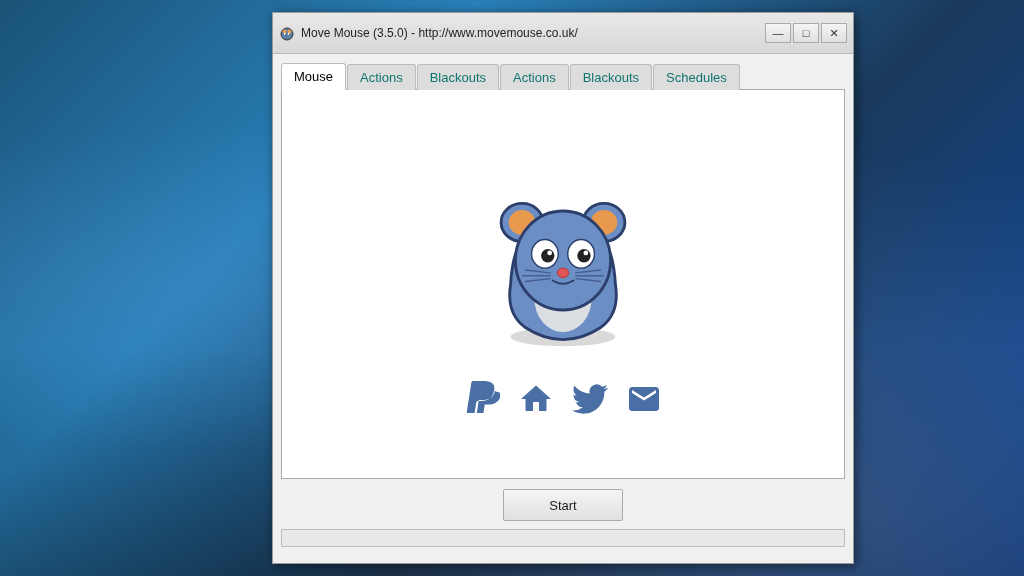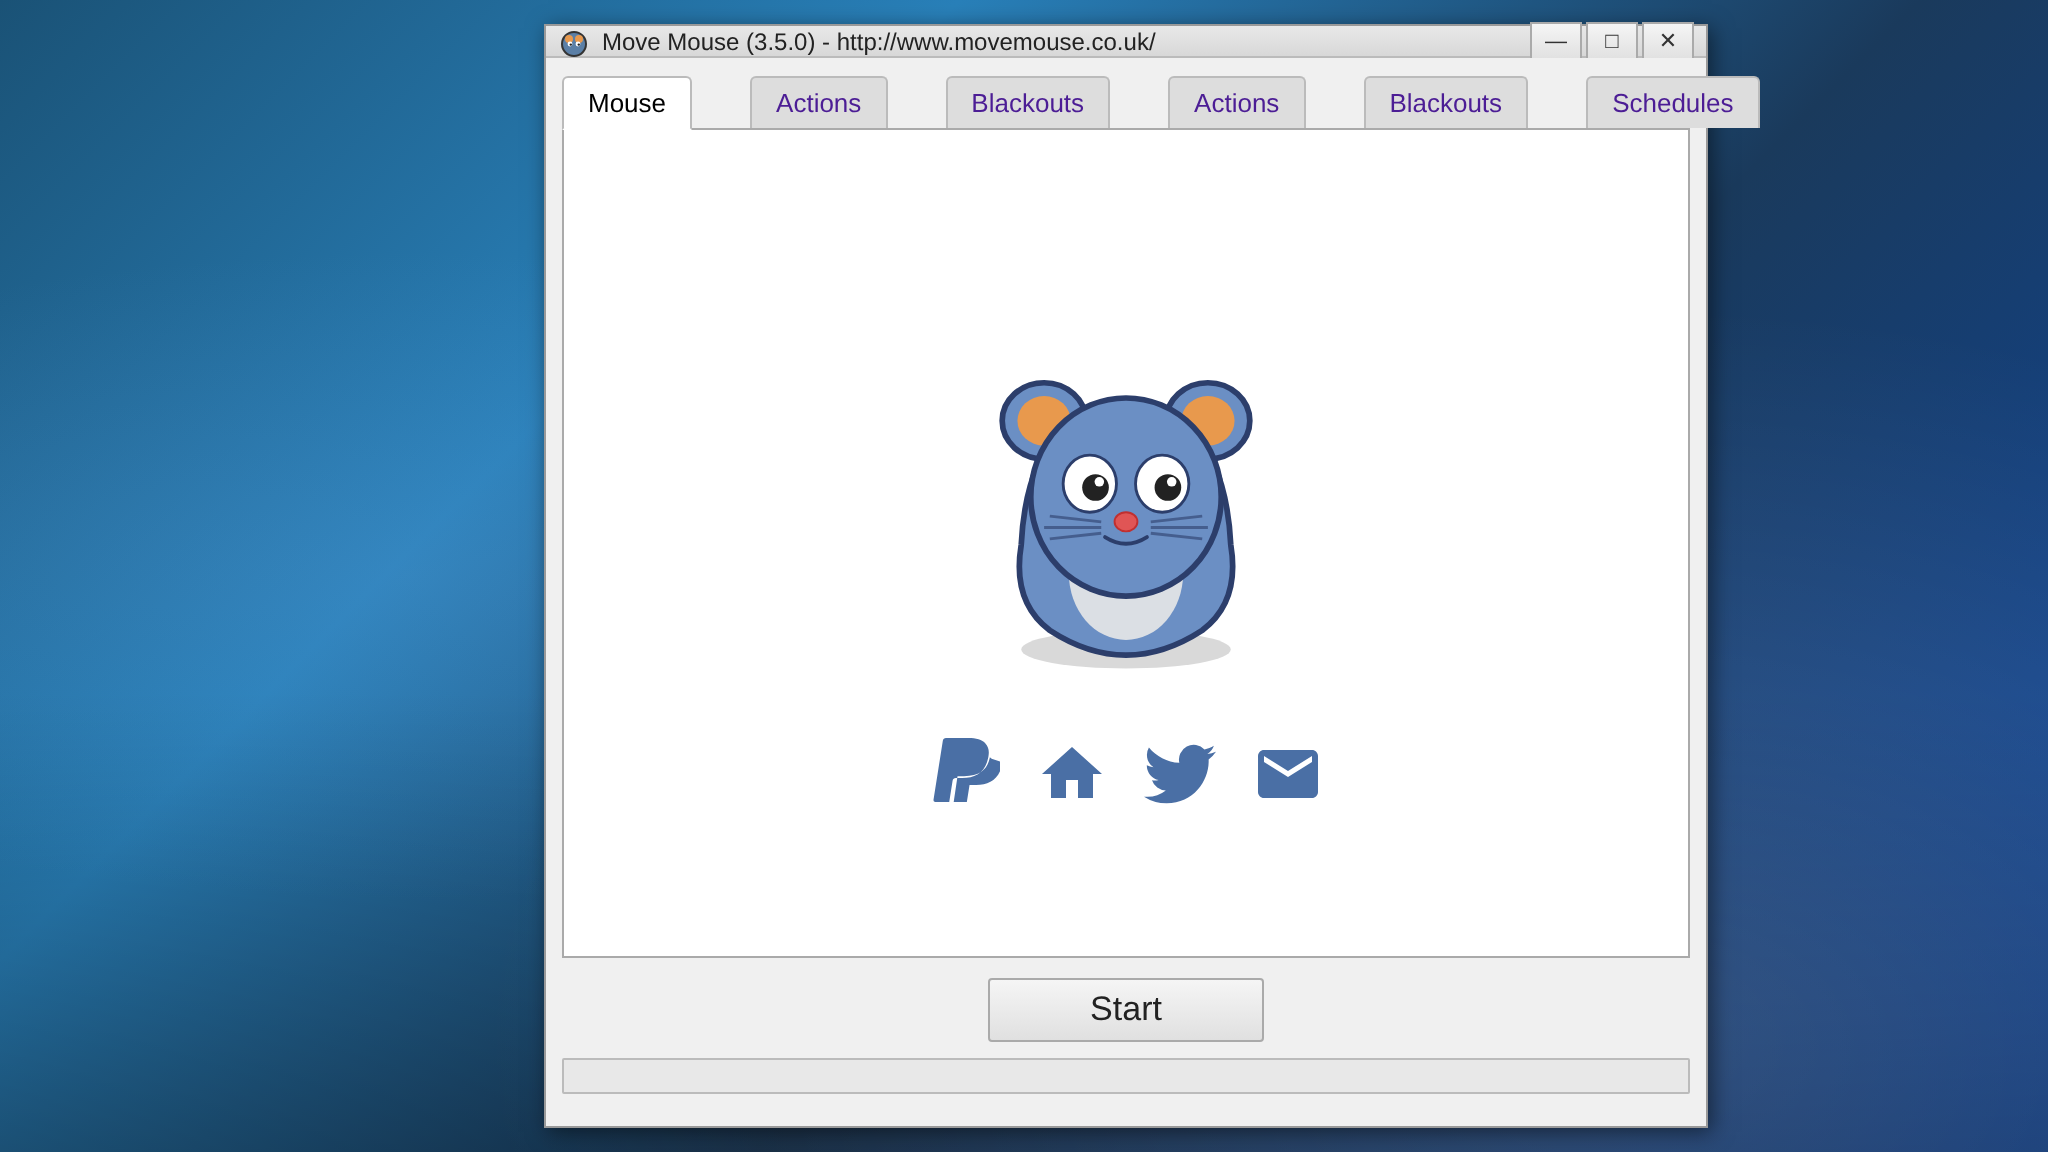--- a/index.html
+++ b/index.html
@@ -40,21 +40,21 @@
     }
 
     
     .title-bar {
       display: flex;
       align-items: center;
       justify-content: space-between;
       background: linear-gradient(180deg, #e8e8e8 0%, #d8d8d8 100%);
       border-bottom: 1px solid #bbb;
       padding: 0 6px;
-      height: 16px;
+      height: 41px;
       flex-shrink: 0;
     }
 
     .title-bar-left {
       display: flex;
       align-items: center;
       gap: 6px;
     }
 
     .title-bar-icon {
@@ -90,36 +90,35 @@
       flex: 1;
       display: flex;
       flex-direction: column;
       background: #f0f0f0;
       padding: 8px;
     }
 
     
     .tab-bar {
       display: flex;
-      align-items: flex-start;
+      align-items: center;
       border-bottom: 1px solid #aaa;
       margin-bottom: 0;
-      gap: 28px;
     }
 
     .tab {
       padding: 5px 12px;
       font-size: 13px;
       border: 1px solid #bbb;
       border-bottom: none;
       background: #ddd;
       cursor: pointer;
       margin-right: 1px;
       border-radius: 3px 3px 0 0;
-      color: #4c1d95;
+      color: #0f766e;
       position: relative;
       top: 1px;
     }
 
     .tab.active {
       background: #fff;
       border-bottom: 1px solid #fff;
       color: #000;
       font-weight: normal;
       z-index: 1;
@@ -181,26 +180,26 @@
     .bottom-area {
       display: flex;
       flex-direction: column;
       align-items: center;
       padding: 10px 0 8px;
       gap: 8px;
       background: #f0f0f0;
     }
 
     .start-button {
-      width: 138px;
+      width: 120px;
       height: 32px;
       background: linear-gradient(180deg, #f5f5f5, #e0e0e0);
       border: 1px solid #aaa;
       cursor: pointer;
-      font-size: 17px;
+      font-size: 13px;
       color: #222;
       border-radius: 2px;
     }
 
     
     .progress-bar {
       width: 100%;
       height: 18px;
       background: #e8e8e8;
       border: 1px solid #bbb;

